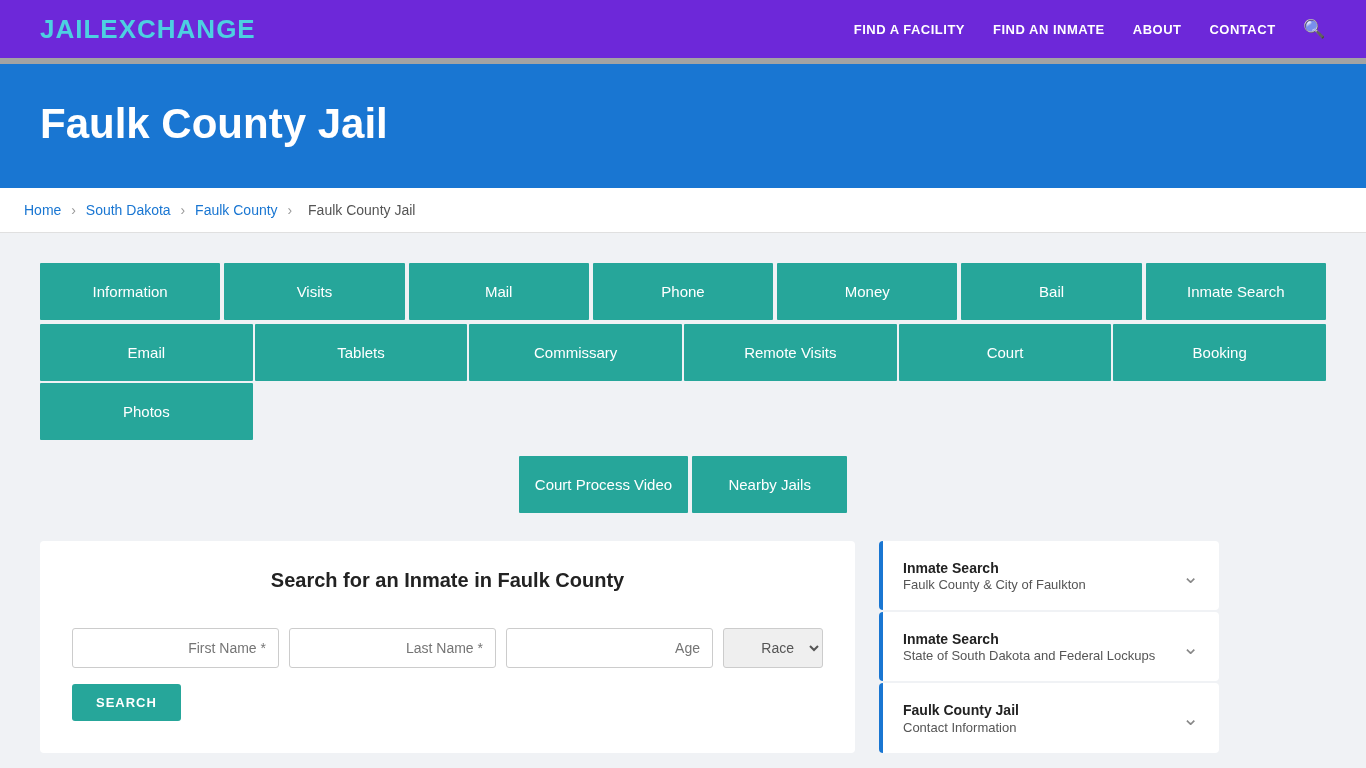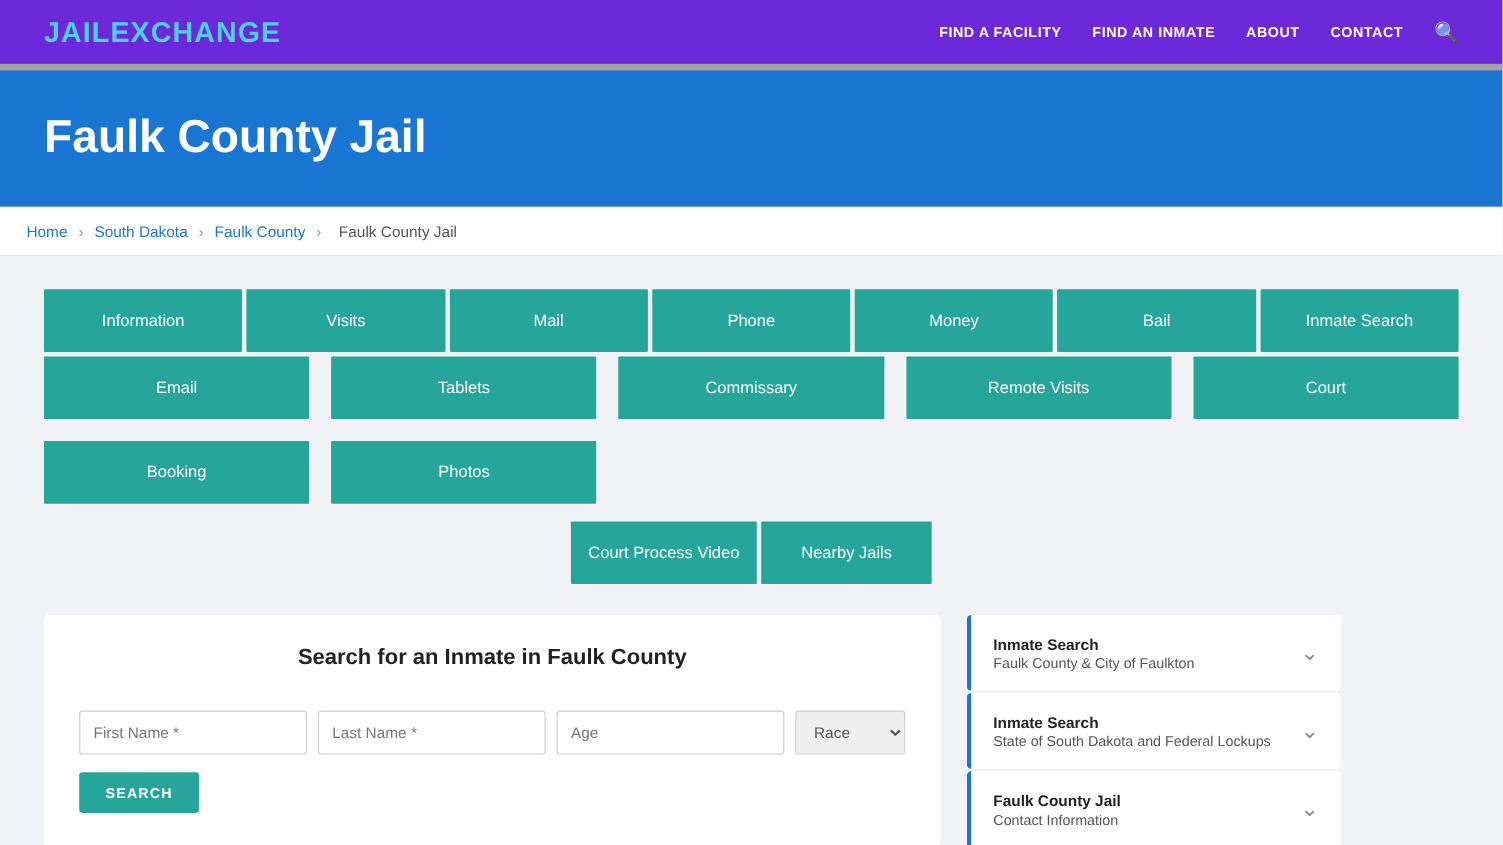--- a/index.html
+++ b/index.html
@@ -79,22 +79,22 @@
 
     
     .btn-grid {
       display: grid;
       grid-template-columns: repeat(7, 1fr);
       gap: 4px;
       margin-bottom: 4px;
     }
     .btn-grid-row2 {
       display: grid;
-      grid-template-columns: repeat(5, 1fr);
-      gap: 20px;
+      grid-template-columns: repeat(6, 1fr);
+      gap: 2px;
       margin-bottom: 4px;
     }
     .btn-grid-row3 {
       display: flex;
       justify-content: center;
       gap: 4px;
       margin-bottom: 28px;
     }
     .grid-btn {
       background: #26a69a;
@@ -139,20 +139,21 @@
       gap: 10px;
       margin-bottom: 16px;
     }
     .search-fields input, .search-fields select {
       border: 1px solid #ccc;
       border-radius: 3px;
       padding: 10px 12px;
       font-size: 14px;
       color: #555;
       flex: 1;
+      text-align: right;
     }
     .search-fields select { flex: 1.2; }
     .search-btn {
       background: #26a69a;
       color: #fff;
       border: none;
       padding: 11px 24px;
       font-size: 13px;
       font-weight: 700;
       letter-spacing: 1px;

